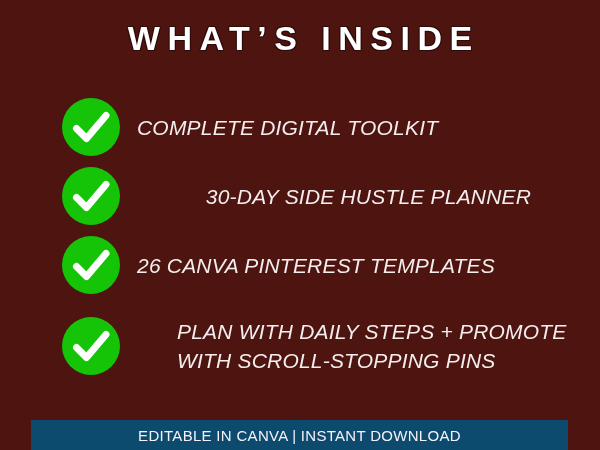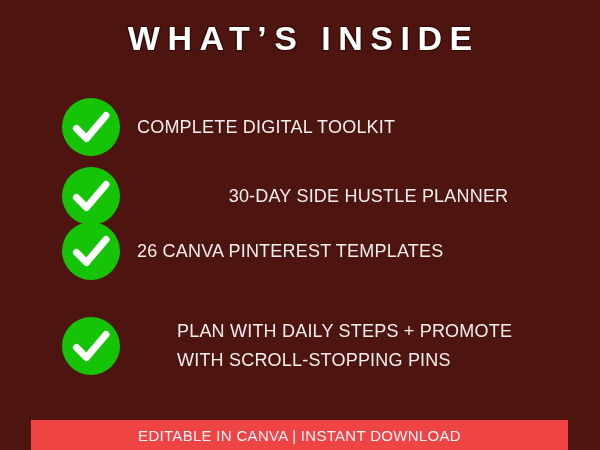--- a/index.html
+++ b/index.html
@@ -52,21 +52,21 @@
   }
   .feature-row {
     position: absolute;
     left: 62px;
     width: 538px;
     display: flex;
     align-items: center;
   }
   .feature-row[data-row="0"] { top: 0px;   height: 70px; }
   .feature-row[data-row="1"] { top: 69px;  height: 70px; text-align: center; }
-  .feature-row[data-row="2"] { top: 124px; height: 70px; }
+  .feature-row[data-row="2"] { top: 138px; height: 70px; }
   .feature-row[data-row="3"] { top: 213px; height: 82px; gap: 40px; }
 
   .check-badge {
     flex: 0 0 auto;
     width: 58px;
     height: 58px;
     border-radius: 50%;
     background: #15c406;
     position: relative;
   }
@@ -76,35 +76,36 @@
     top: 0;
     width: 58px;
     height: 58px;
     display: block;
   }
 
   .feature-text {
     flex: 1 1 auto;
     margin-left: 17px;
     color: #f4eeee;
-    font-size: 18px;
+    font-size: 21px;
     font-weight: 300;
     line-height: 29px;
     letter-spacing: 0.2px;
     white-space: pre-line;
+    font-style: italic;
   }
 
   
   #bottom-banner {
     position: absolute;
     left: 31px;
     top: 420px;
     width: 537px;
     height: 30px;
-    background: #ef4444;
+    background: #0c4a6e;
     display: flex;
     align-items: center;
     justify-content: center;
   }
   #bottom-banner-text {
     color: #f6f2fa;
     font-size: 15px;
     font-weight: 400;
     letter-spacing: 0.3px;
     white-space: nowrap;

